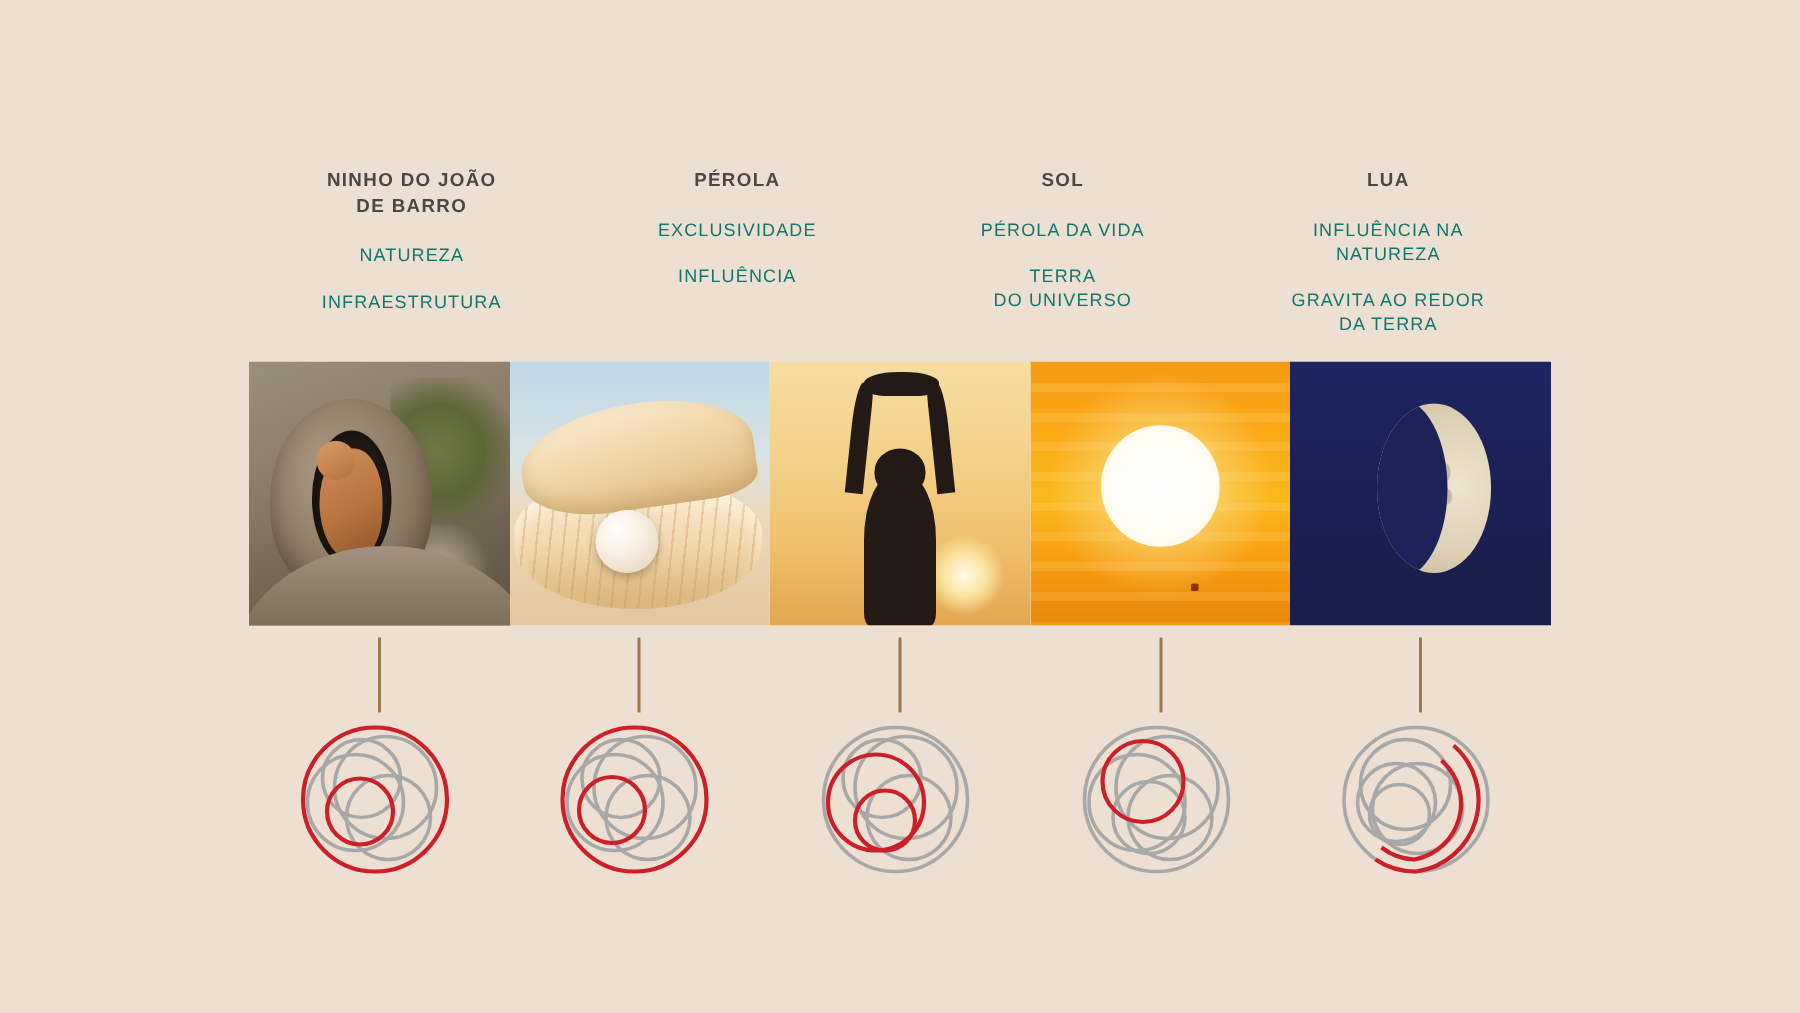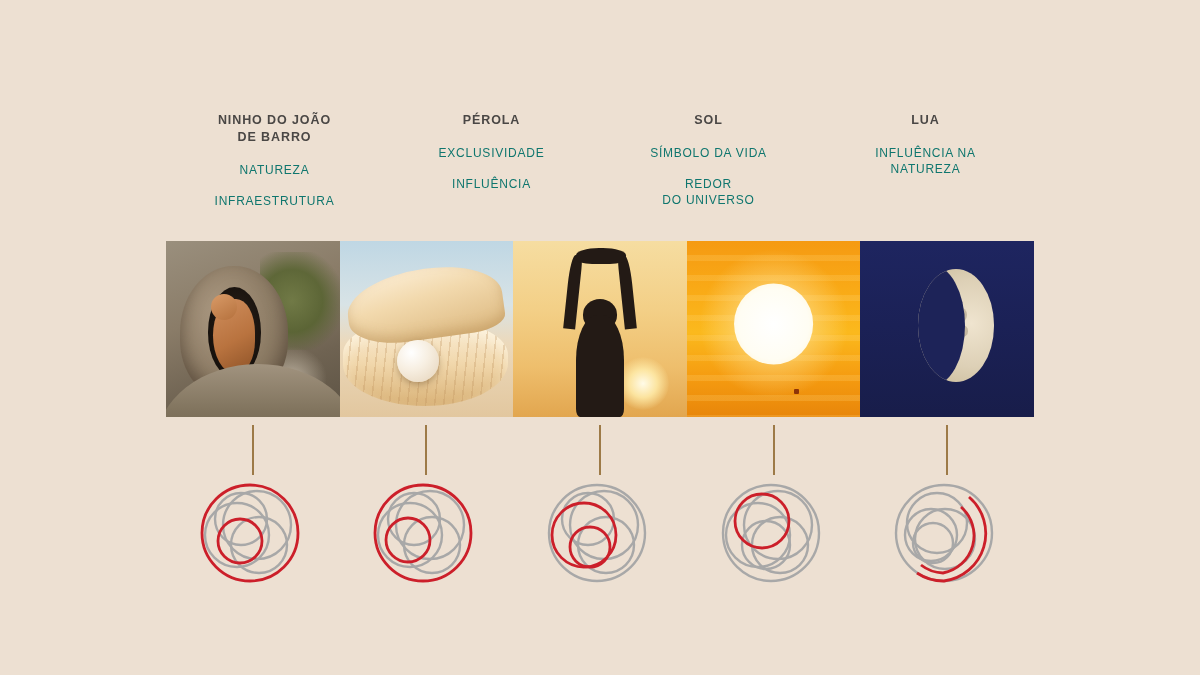--- a/index.html
+++ b/index.html
@@ -300,28 +300,30 @@
       <div class="col-attr">NATUREZA</div>
       <div class="col-attr">INFRAESTRUTURA</div>
     </div>
     <div class="text-col">
       <div class="col-title">PÉROLA</div>
       <div class="col-attr">EXCLUSIVIDADE</div>
       <div class="col-attr">INFLUÊNCIA</div>
     </div>
     <div class="text-col">
       <div class="col-title">SOL</div>
-      <div class="col-attr">SÍMBOLO DA VIDA</div>
-      <div class="col-attr">REDOR
+      <div class="col-attr">PÉROLA DA VIDA</div>
+      <div class="col-attr">TERRA
 DO UNIVERSO</div>
     </div>
     <div class="text-col">
       <div class="col-title">LUA</div>
       <div class="col-attr">INFLUÊNCIA NA
 NATUREZA</div>
+      <div class="col-attr">GRAVITA AO REDOR
+DA TERRA</div>
     </div>
   </div>
 
   <div class="img-strip">
 
     <div class="img-cell">
       <div class="scene-nest">
         <div class="nest-moss"></div>
         <div class="nest-dome"></div>
         <div class="nest-hole"></div>

